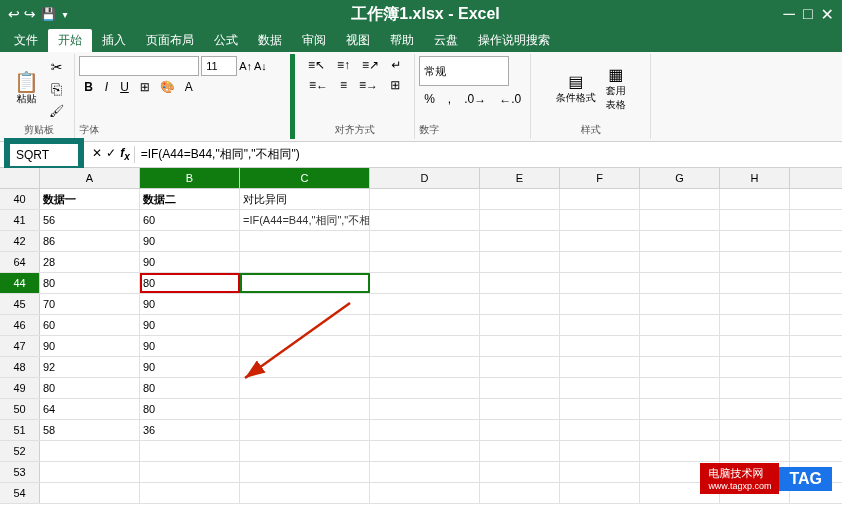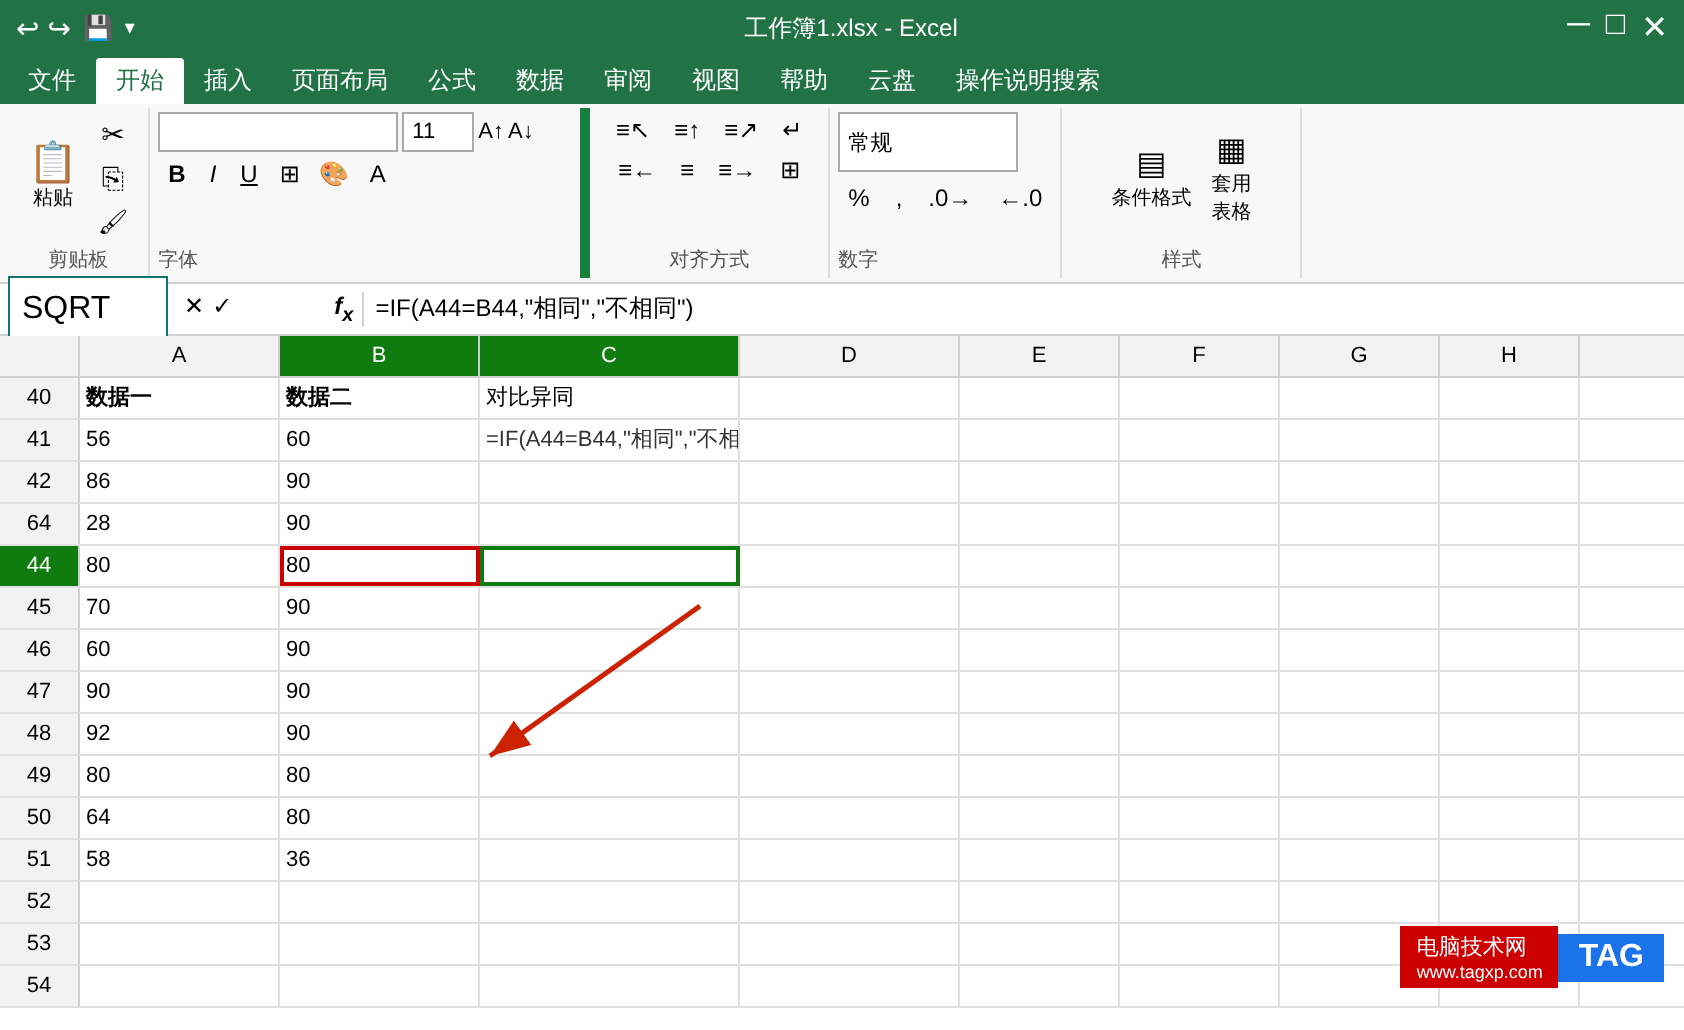--- a/index.html
+++ b/index.html
@@ -9,21 +9,21 @@
     #titlebar {
       background: #217346;
       height: 28px;
       display: flex;
       align-items: center;
       justify-content: space-between;
       padding: 0 8px;
       color: white;
     }
     #titlebar .title-left { display: flex; align-items: center; gap: 6px; }
-    #titlebar .title-center { font-size: 12px; font-weight: normal; }
+    #titlebar .title-center { font-size: 16px; font-weight: bold; }
     #titlebar .title-right { display: flex; gap: 8px; font-size: 16px; }
     .undo-redo { display: flex; gap: 4px; }
     .undo-redo span { font-size: 14px; cursor: pointer; }
 
     
     #ribbon-tabs {
       background: #217346;
       height: 24px;
       display: flex;
       align-items: flex-end;
@@ -144,25 +144,25 @@
 
     
     #formula-bar {
       display: flex;
       align-items: center;
       border-bottom: 1px solid #d0d0d0;
       height: 26px;
       background: white;
     }
     #cell-ref {
-      border: 1px solid #0f766e;
+      border: 6px solid #0f766e;
       width: 80px;
       height: 34px;
       padding: 2px 6px;
-      font-size: 16px;
+      font-size: 12px;
       margin: 2px 4px;
     }
     #formula-icons {
       display: flex;
       gap: 4px;
       padding: 0 4px;
       border-right: 1px solid #d0d0d0;
     }
     #formula-box {
       flex: 1;
@@ -390,21 +390,21 @@
     </div>
     <div class="ribbon-group-label">样式</div>
   </div>
 </div>
 
 <div id="formula-bar">
   <input id="cell-ref" value="SQRT" style="">
   <div id="formula-icons">
     <span style="cursor:pointer;">✕</span>
     <span style="cursor:pointer;">✓</span>
-    <span style="cursor:pointer;font-style:italic;font-weight:bold;margin-left:47px;">f<sub>x</sub></span>
+    <span style="cursor:pointer;font-style:italic;font-weight:bold;">f<sub>x</sub></span>
   </div>
   <input id="formula-box" value="=IF(A44=B44,&quot;相同&quot;,&quot;不相同&quot;)" style="">
 </div>
 
 <div id="spreadsheet-wrapper">
   <div id="spreadsheet">
 
     <div id="col-headers">
       <div class="row-num-header"></div>
       <div class="col-header cell-a">A</div>

